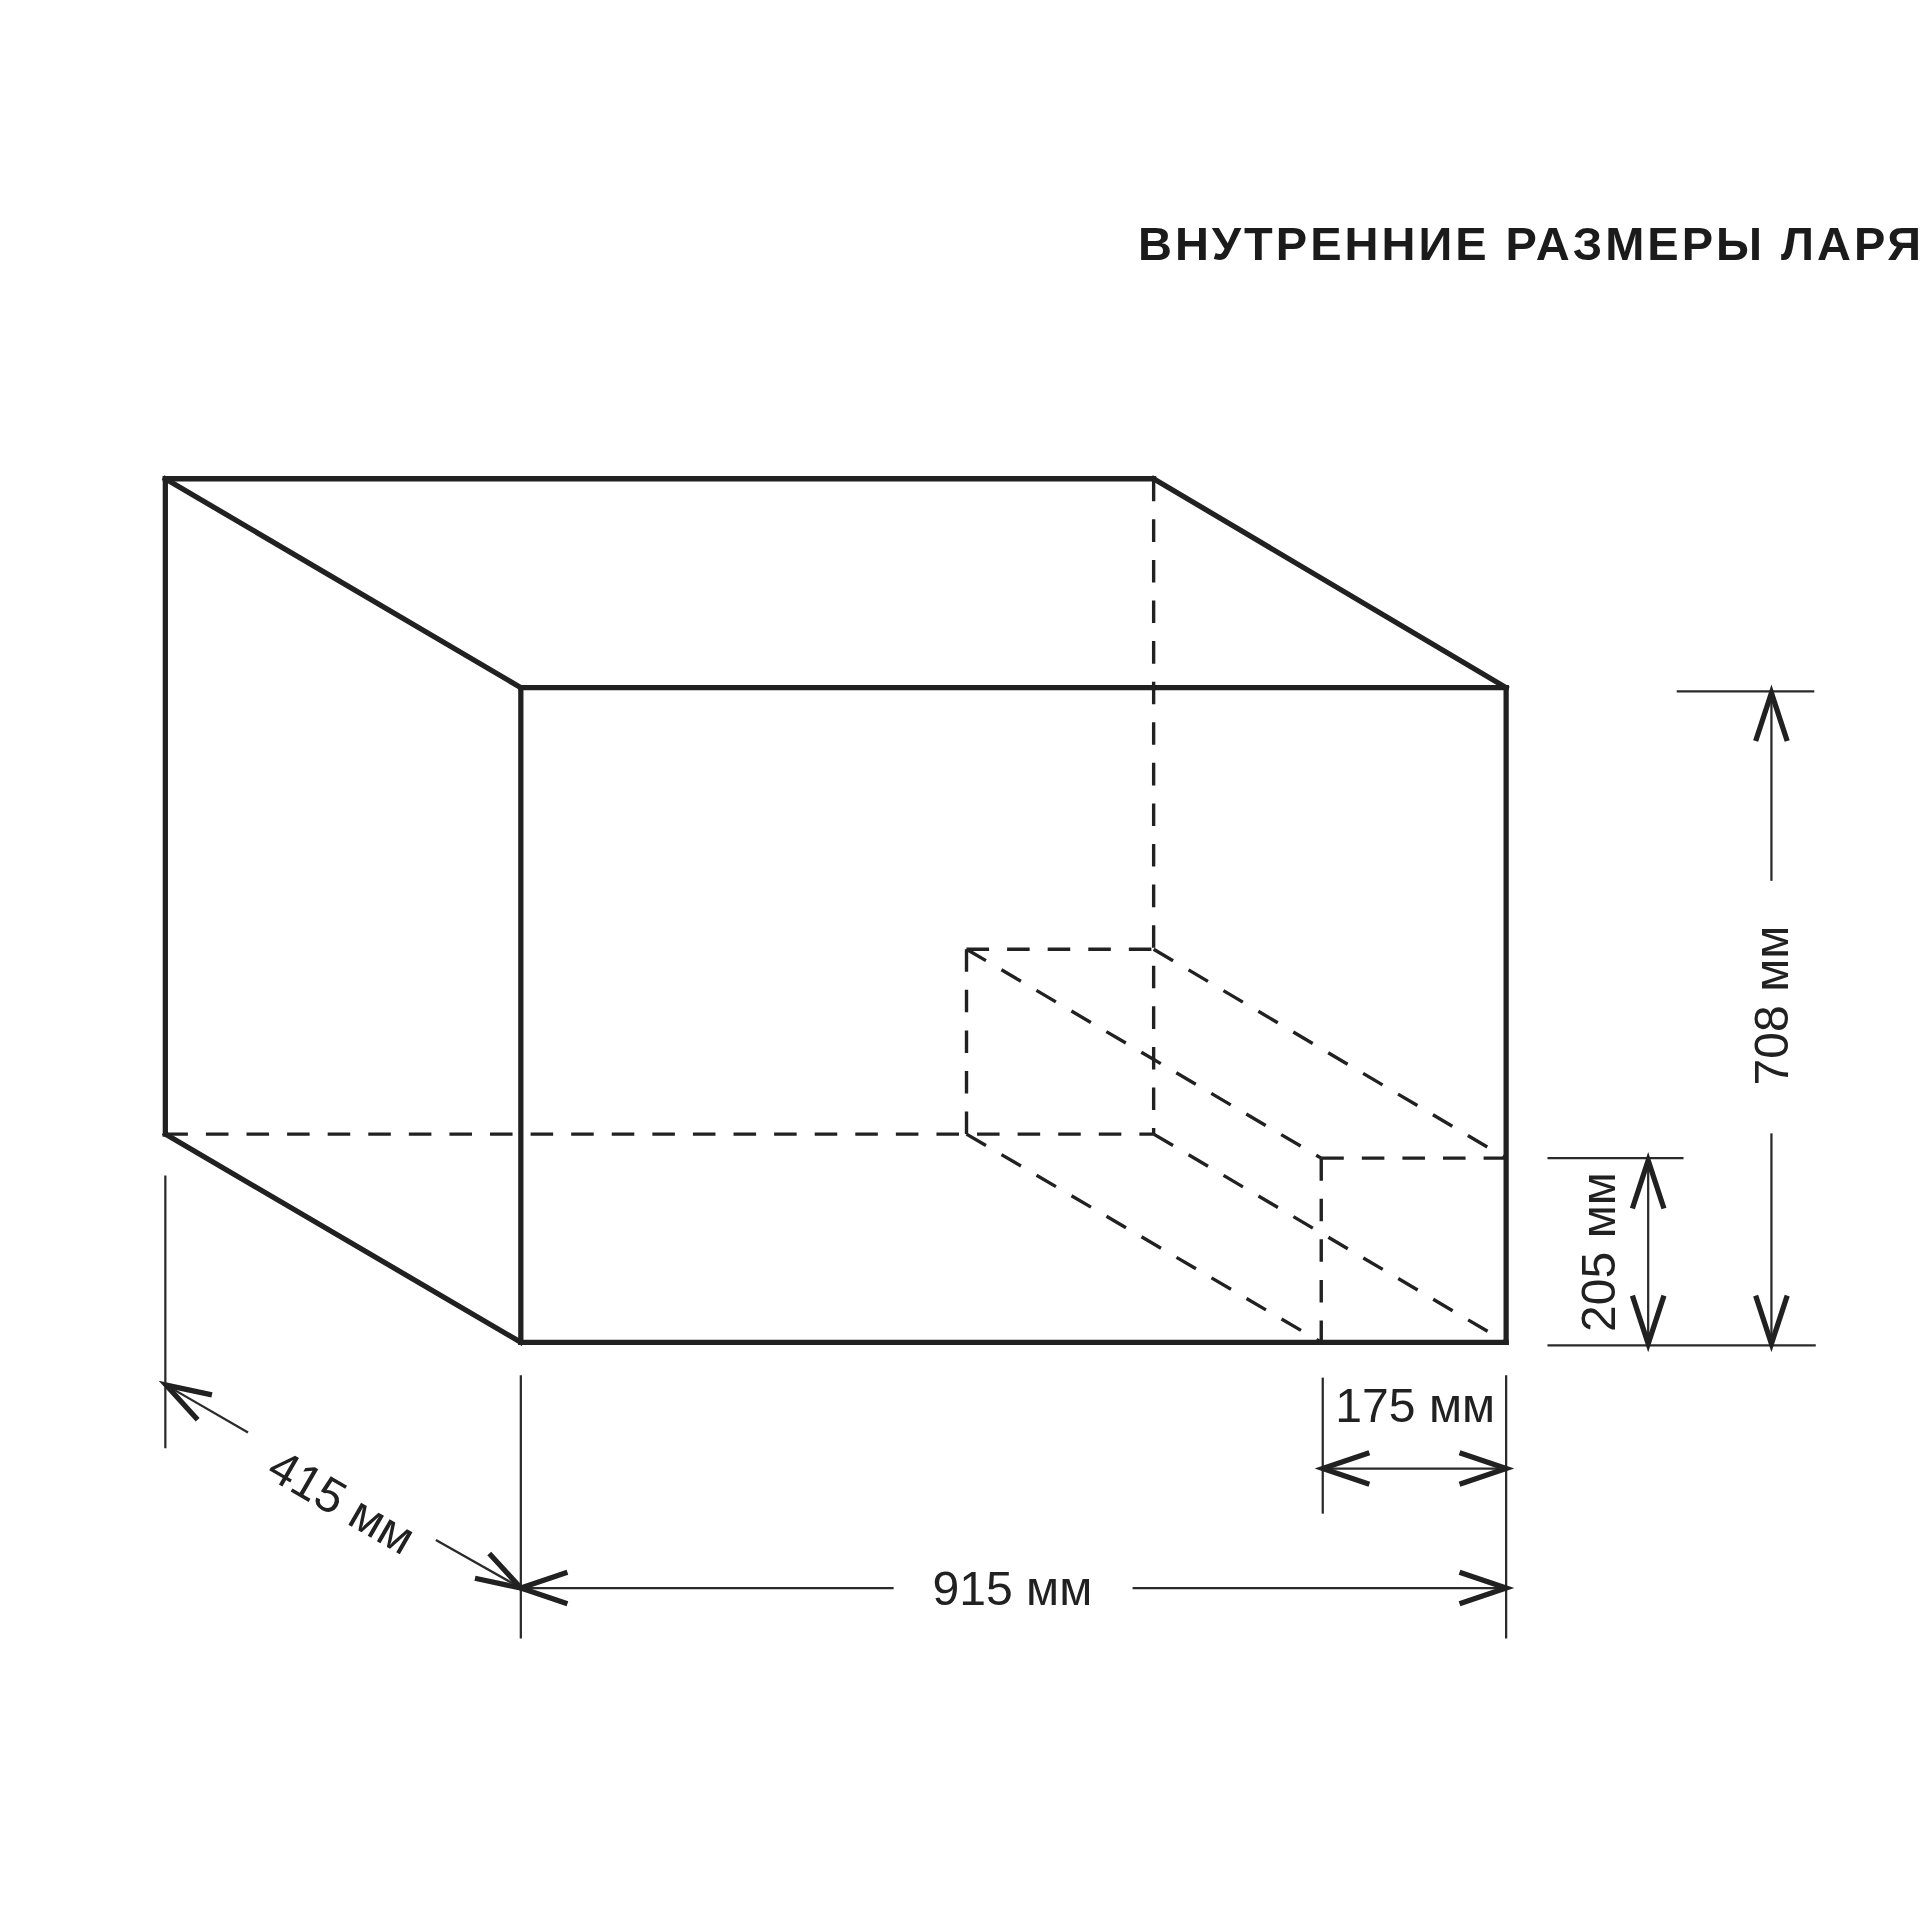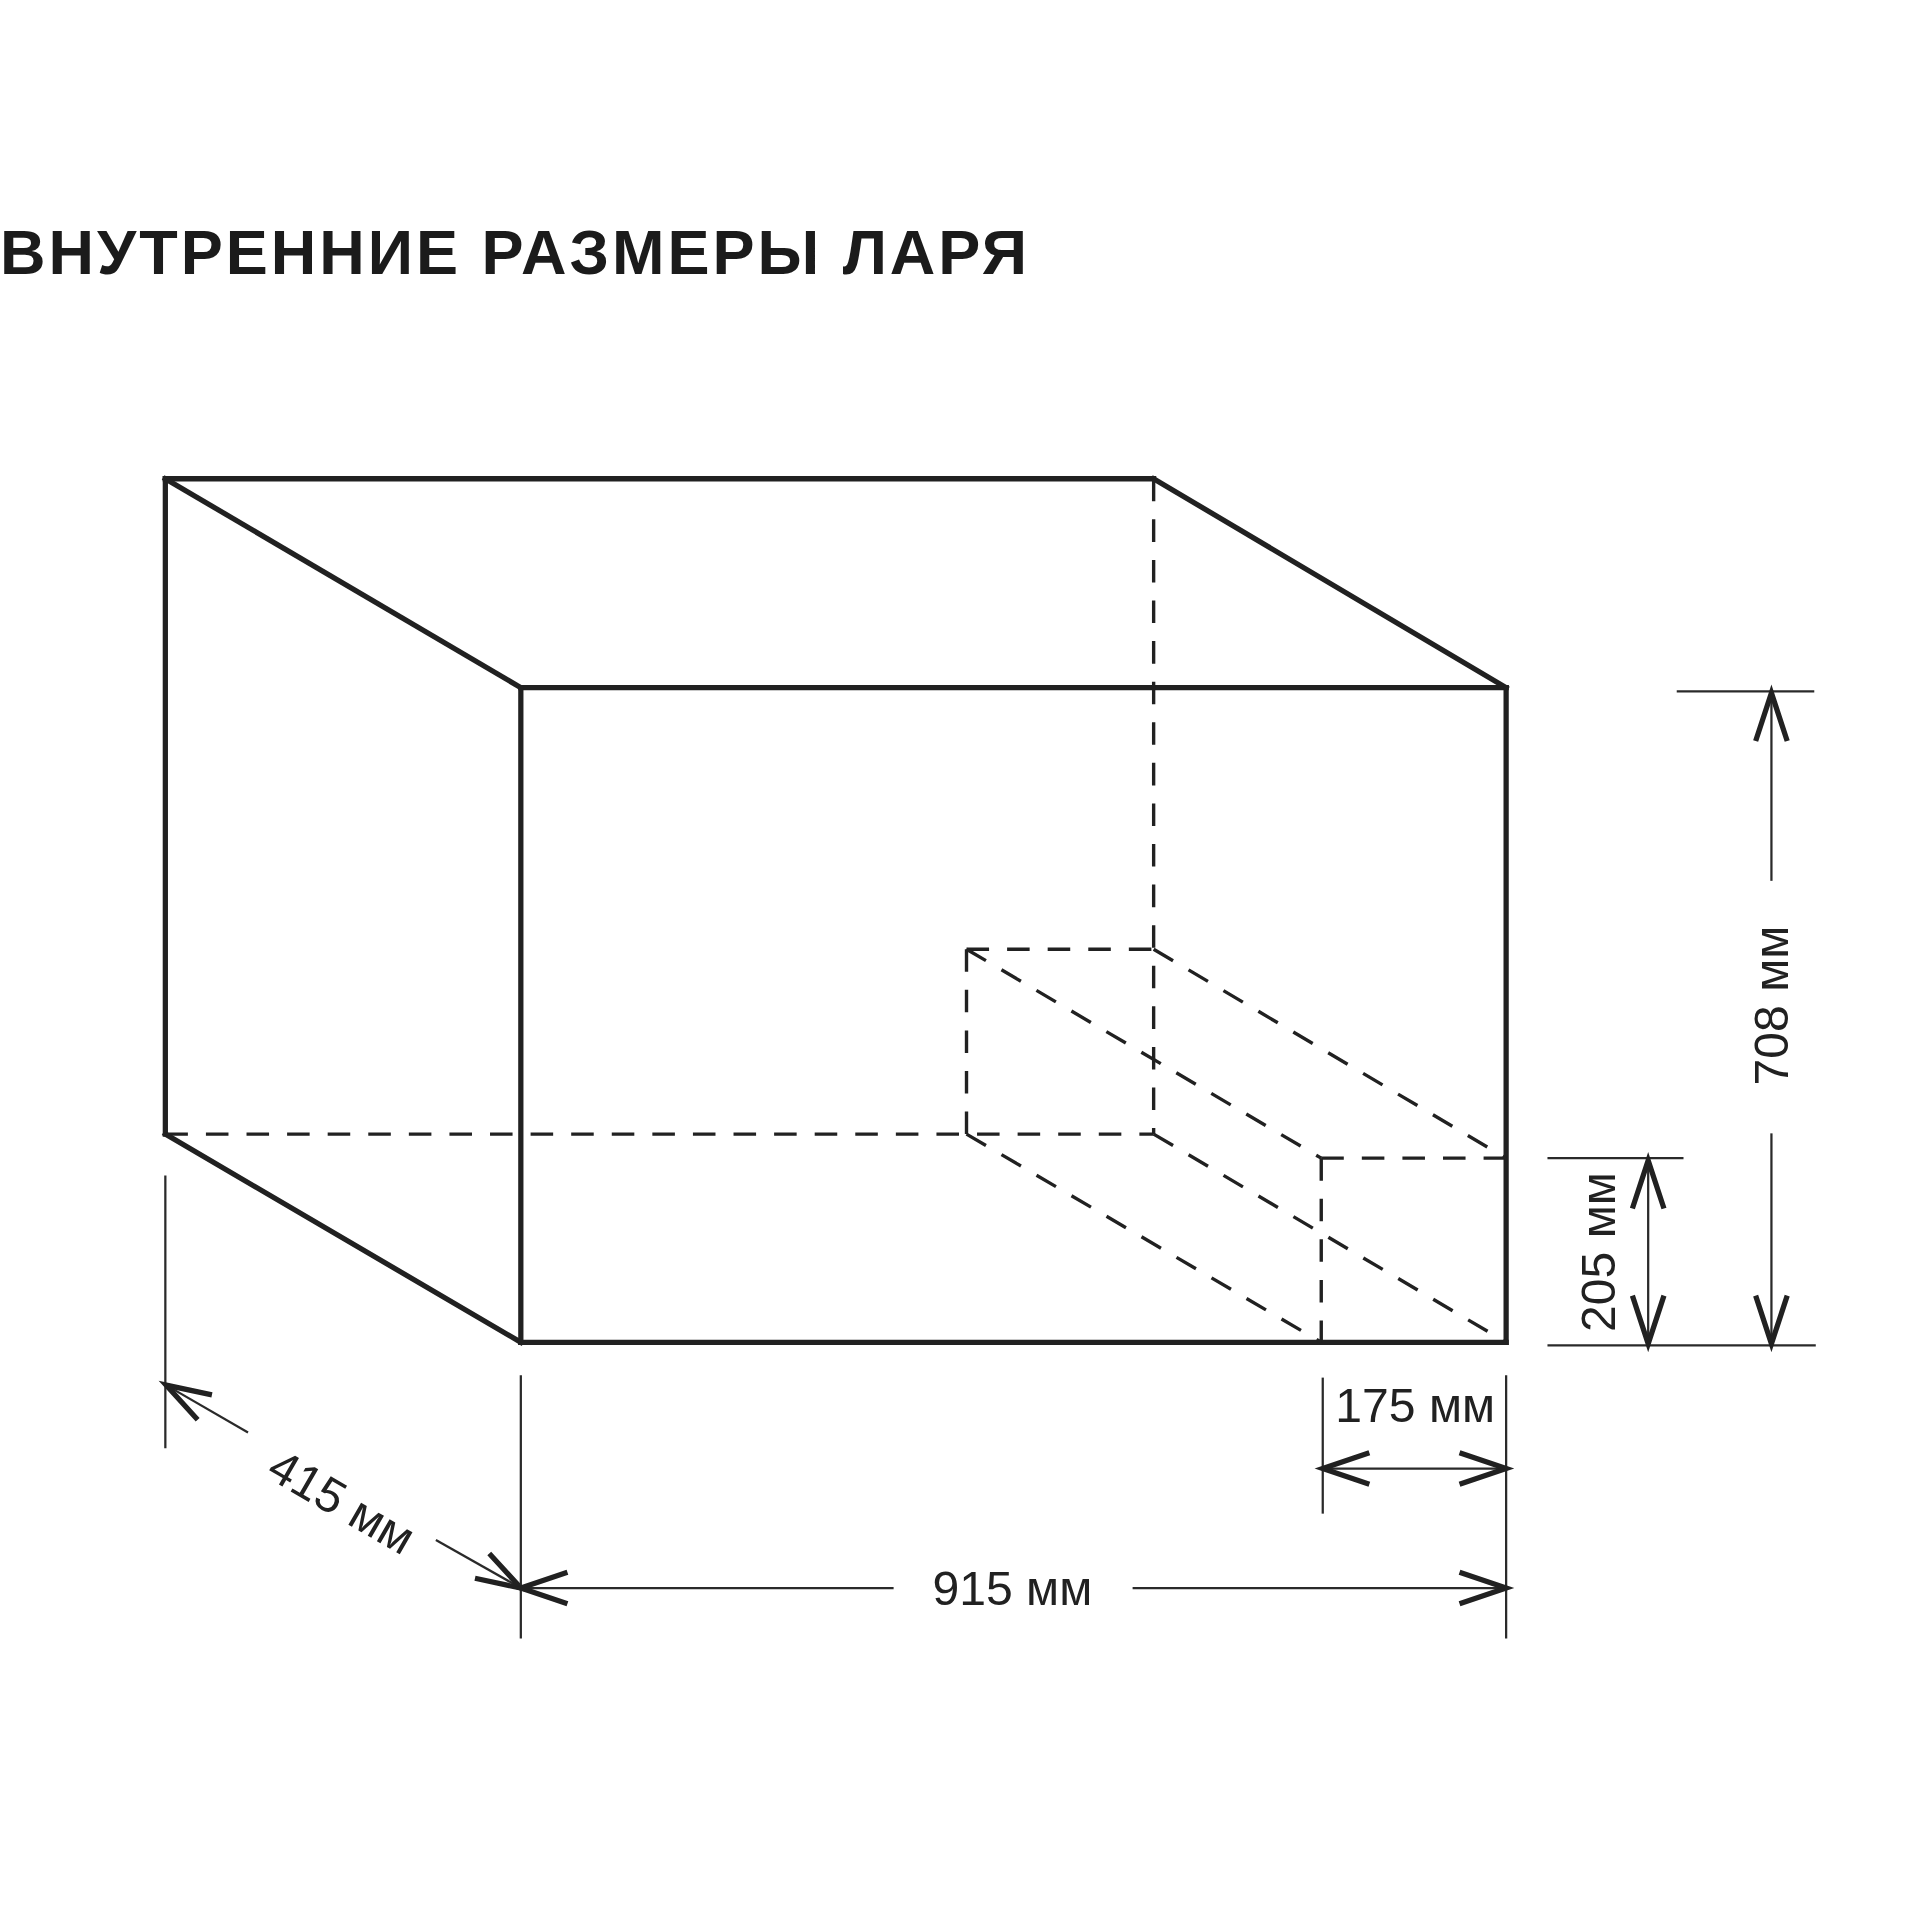--- a/index.html
+++ b/index.html
@@ -15,22 +15,22 @@
     position: relative;
     width: 1924px;
     height: 1924px;
     background: #ffffff;
   }
   .title {
     position: absolute;
     top: 216px;
     left: 0;
     width: 100%;
-    text-align: left;
-    font-size: 63px;
+    text-align: right;
+    font-size: 47px;
     font-weight: 800;
     letter-spacing: 3px;
     color: #1b1b1b;
     white-space: nowrap;
   }
   svg.diagram {
     position: absolute;
     left: 0;
     top: 0;
     width: 1924px;

